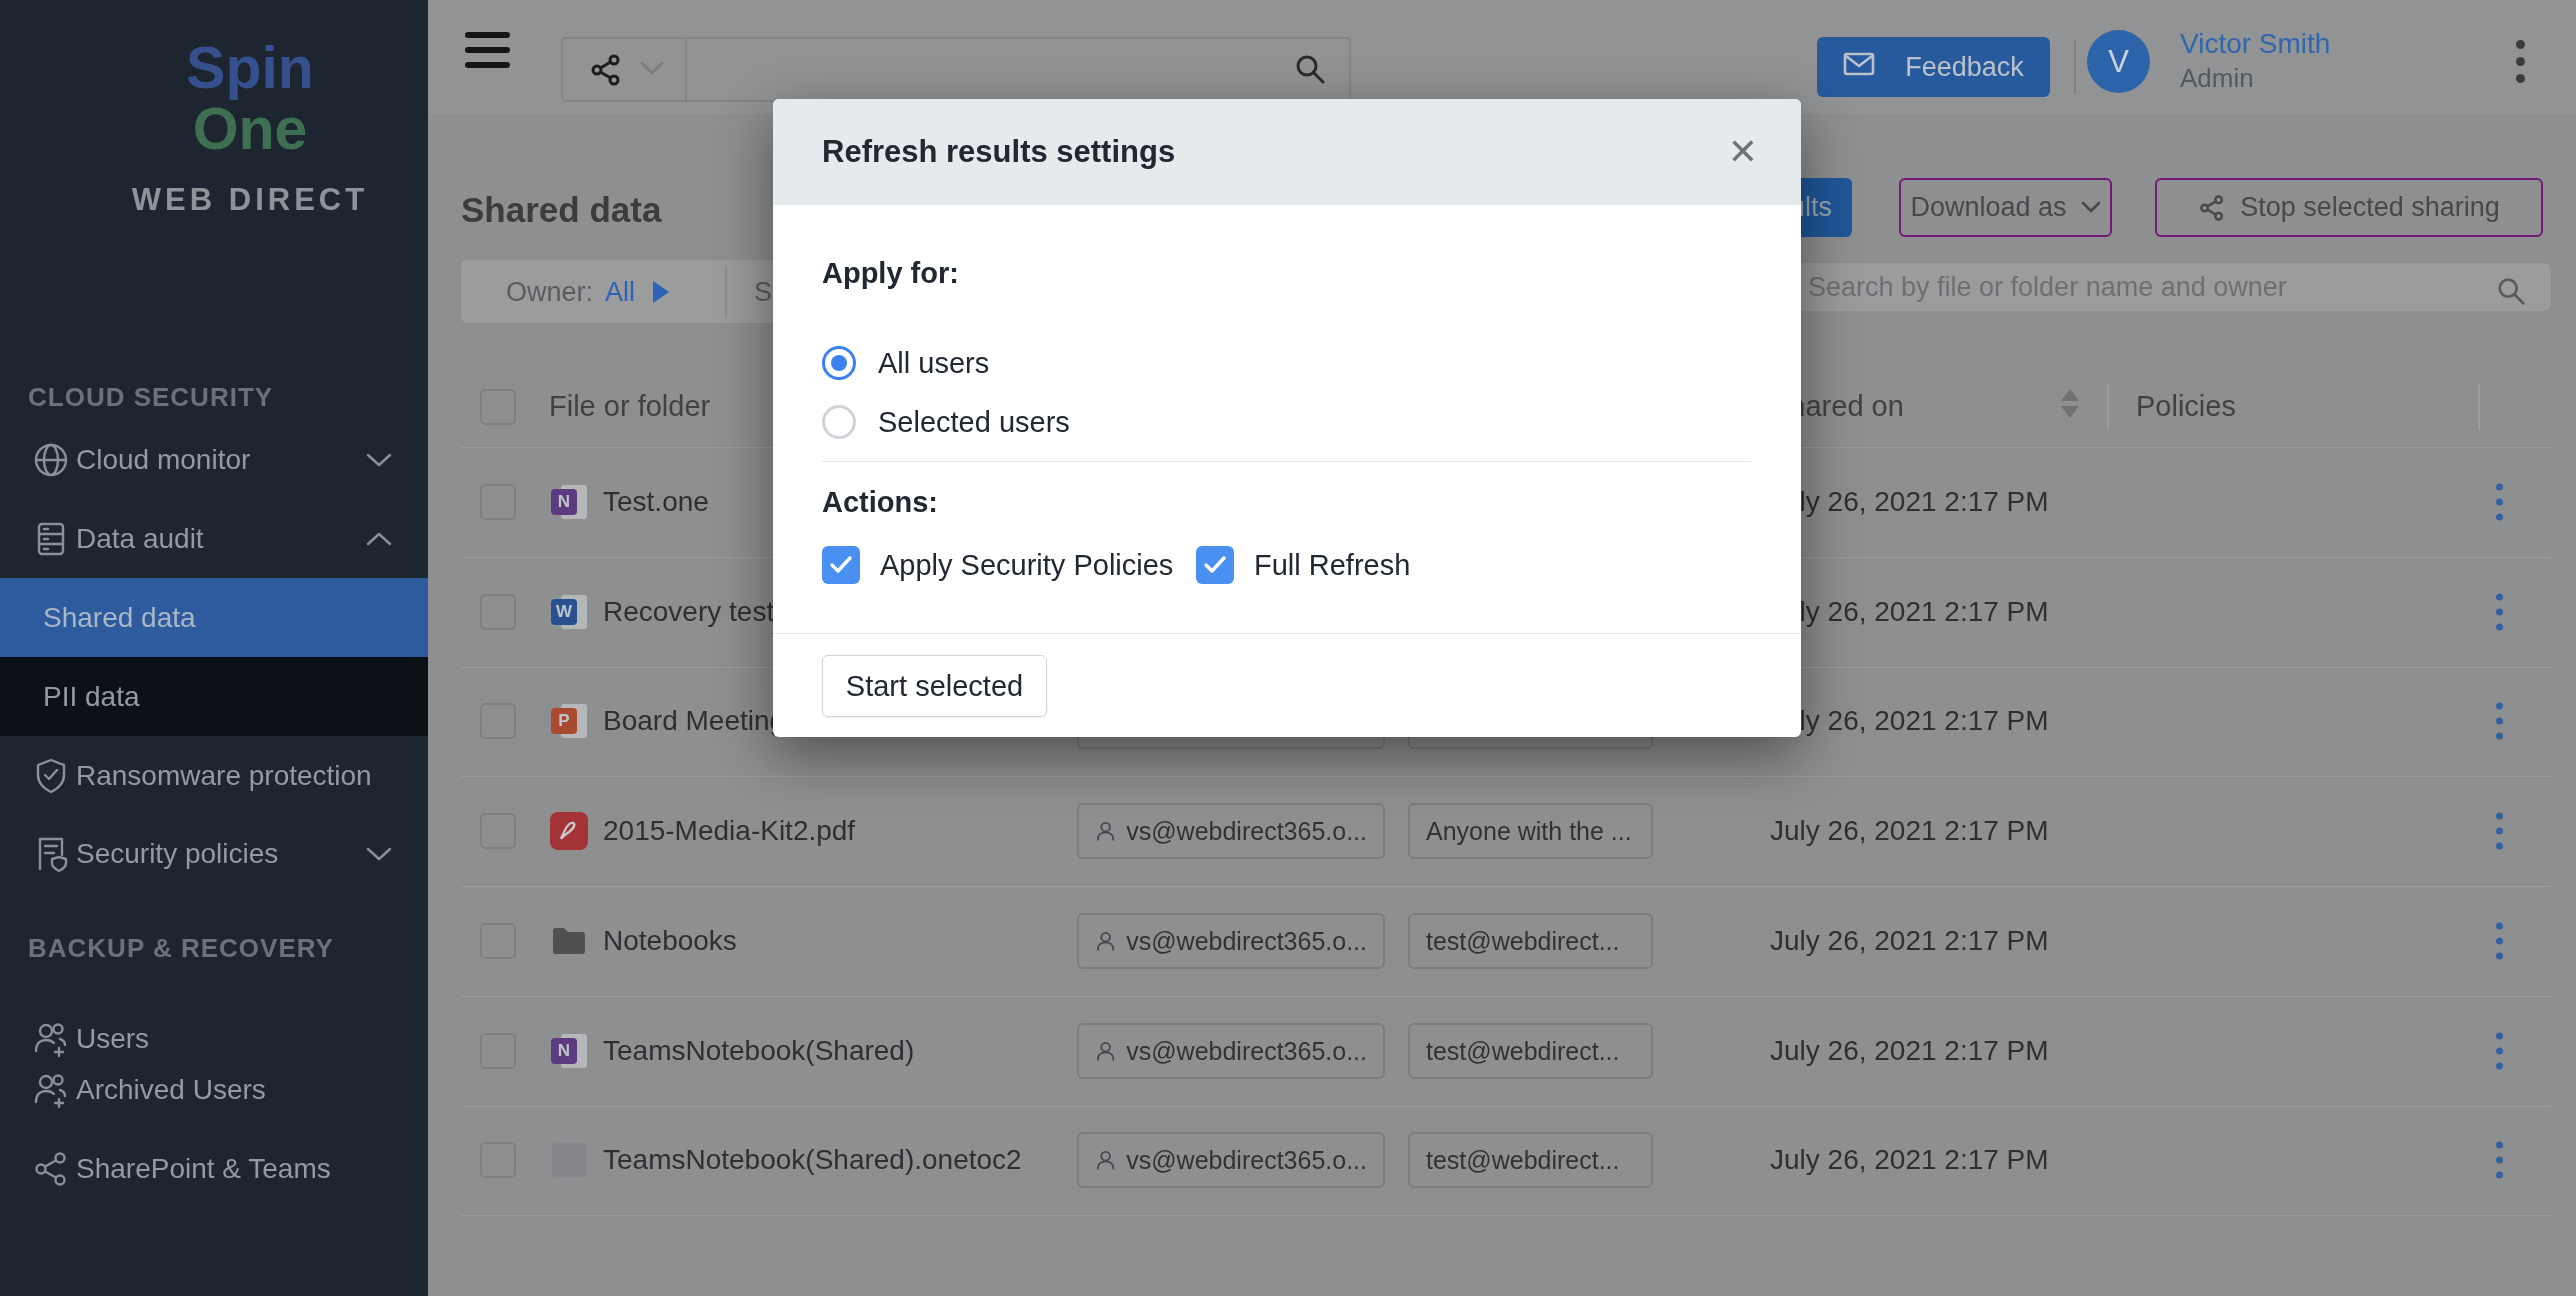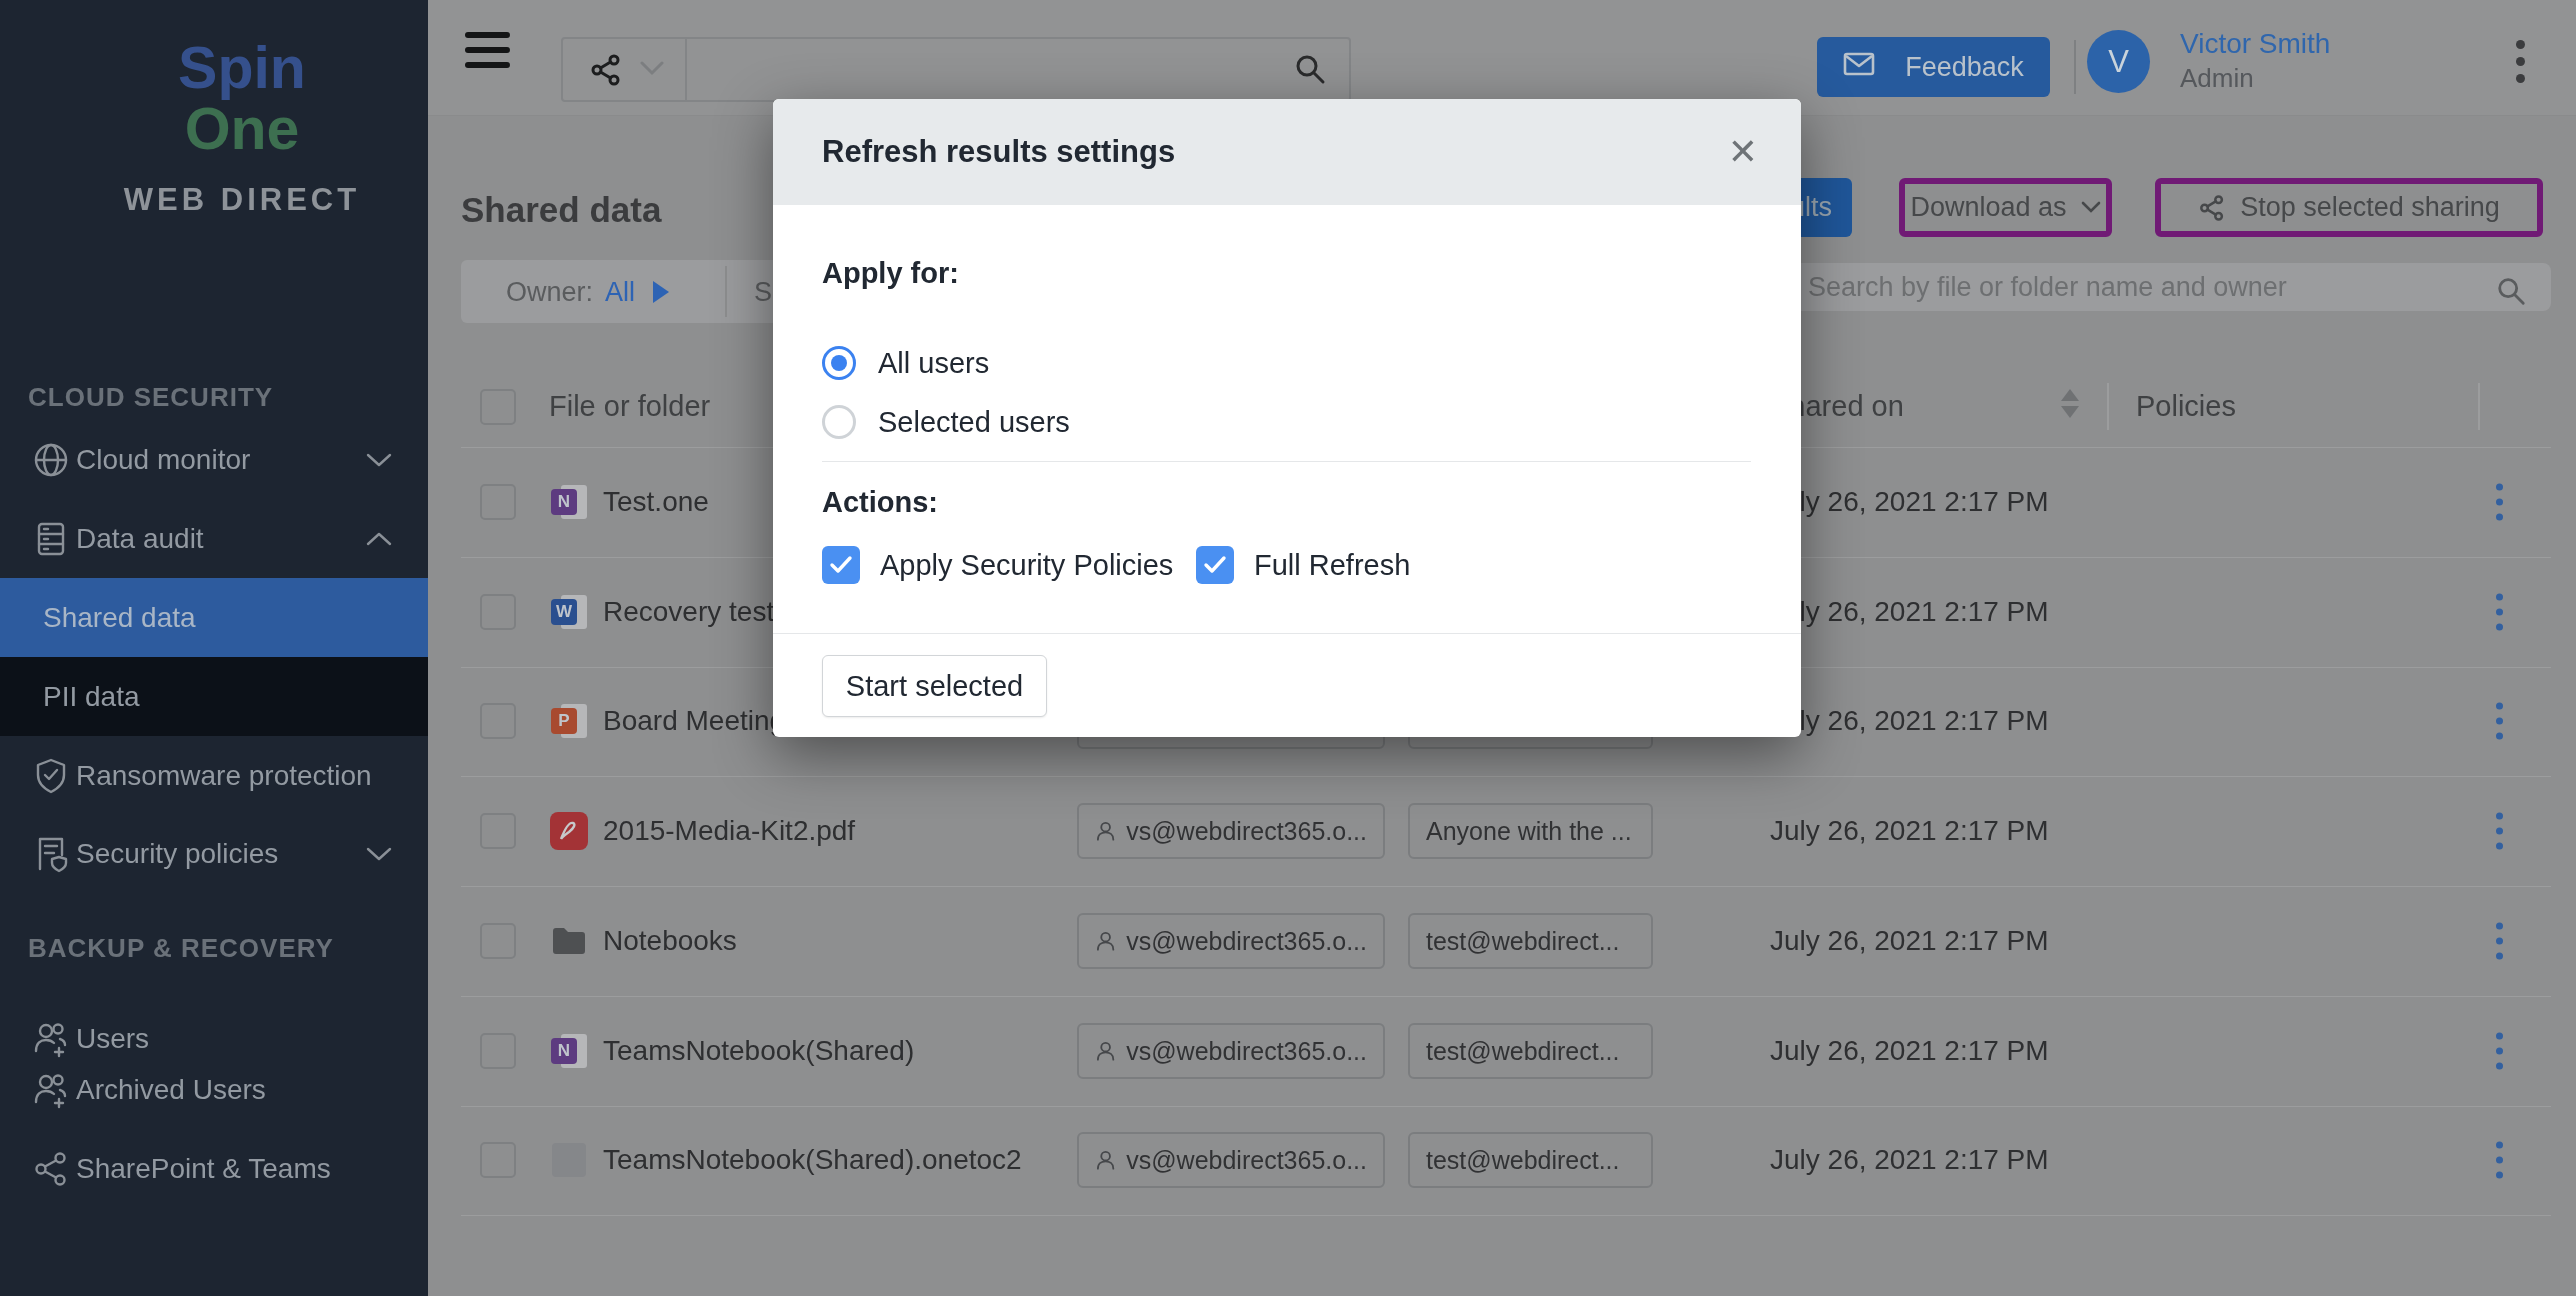--- a/index.html
+++ b/index.html
@@ -1,21 +1,21 @@
 <!DOCTYPE html>
 <html><head>
 <meta charset="utf-8">
 <style>
   html,body{margin:0;padding:0;}
   body{font-family:"Liberation Sans","DejaVu Sans",sans-serif;}
   .app{position:relative;width:2576px;height:1297px;background:#8e8f90;overflow:hidden;}
 
   
   .sidebar{position:absolute;left:0;top:0;width:428px;height:1297px;background:#1d2531;z-index:5;}
-  .logo{position:absolute;top:38px;left:8px;width:468px;text-align:center;}
+  .logo{position:absolute;top:38px;left:16px;width:468px;text-align:center;}
   .logo .l1{font-size:59px;font-weight:bold;color:#35508c;line-height:61px;}
   .logo .l2{font-size:59px;font-weight:bold;color:#3d6f50;line-height:61px;}
   .logo .sub{margin-top:22px;font-size:31px;font-weight:bold;color:#8e9399;letter-spacing:4px;}
   .navhead{position:absolute;left:28px;font-size:26px;font-weight:bold;color:#6a7179;letter-spacing:1px;}
   .navitem{position:absolute;left:0;width:428px;height:65px;}
   .navitem .nicon{position:absolute;left:32px;top:50%;transform:translateY(-50%);width:38px;height:38px;}
   .navitem .nlabel{position:absolute;left:76px;top:50%;transform:translateY(-50%);font-size:28px;color:#939aa2;white-space:nowrap;}
   .navitem .chev{position:absolute;right:36px;top:50%;transform:translateY(-50%);width:26px;height:16px;}
   .subitem{position:absolute;left:0;width:428px;height:79px;}
   .subitem .nlabel{position:absolute;left:43px;top:50%;transform:translateY(-50%);font-size:28px;color:#939aa2;white-space:nowrap;}
@@ -38,21 +38,21 @@
   .avatar{position:absolute;left:1659px;top:30px;width:63px;height:63px;border-radius:50%;background:#2c63a9;color:#c9d3db;font-size:31px;display:flex;align-items:center;justify-content:center;}
   .uname{position:absolute;left:1752px;top:28px;font-size:28px;color:#2f66ad;}
   .urole{position:absolute;left:1752px;top:63px;font-size:26px;color:#55585c;}
   .kebab{position:absolute;display:flex;flex-direction:column;gap:8px;cursor:pointer;}
   .kebab i{width:9px;height:9px;border-radius:50%;background:#3b3c3e;}
   .kebab.blue i{width:7px;height:7px;background:#33609f;}
 
   
   .content{position:absolute;left:428px;top:116px;width:2148px;height:1181px;}
   .ptitle{position:absolute;left:33px;top:74px;font-size:35px;font-weight:bold;color:#3b3c3e;}
-  .btn{position:absolute;height:59px;border:6px solid #701a75;border-radius:6px;color:#46484a;font-size:27px;display:flex;align-items:center;justify-content:center;gap:14px;box-sizing:border-box;cursor:pointer;}
+  .btn{position:absolute;height:59px;border:2px solid #701a75;border-radius:6px;color:#46484a;font-size:27px;display:flex;align-items:center;justify-content:center;gap:14px;box-sizing:border-box;cursor:pointer;}
   .bluebtn{position:absolute;left:1281px;top:62px;width:143px;height:59px;background:#1f5699;border-radius:6px;color:#9aa6b0;font-size:27px;display:flex;align-items:center;justify-content:flex-end;padding-right:20px;box-sizing:border-box;overflow:hidden;white-space:nowrap;cursor:pointer;}
   .fstrip{position:absolute;left:33px;top:144px;width:633px;height:63px;background:#9b9c9e;border-radius:6px;}
   .fstrip .flabel{position:absolute;top:50%;transform:translateY(-50%);font-size:27px;color:#5a5c5e;white-space:nowrap;}
   .fstrip .fval{color:#2d63b4;}
   .fstrip .farrow{position:absolute;left:192px;top:50%;transform:translateY(-50%);width:0;height:0;border-left:16px solid #2d63b4;border-top:11px solid transparent;border-bottom:11px solid transparent;}
   .fstrip .fdiv{position:absolute;left:264px;top:6px;width:2px;height:51px;background:#8c8d8e;}
   .tsearch{position:absolute;left:1354px;top:147px;width:769px;height:48px;background:#9b9c9e;border-radius:8px;}
   .tsearch .ph{position:absolute;left:26px;top:50%;transform:translateY(-50%);font-size:27px;color:#6d6f71;white-space:nowrap;}
   .tsearch .mag{position:absolute;right:24px;top:12px;width:32px;height:32px;}
 

